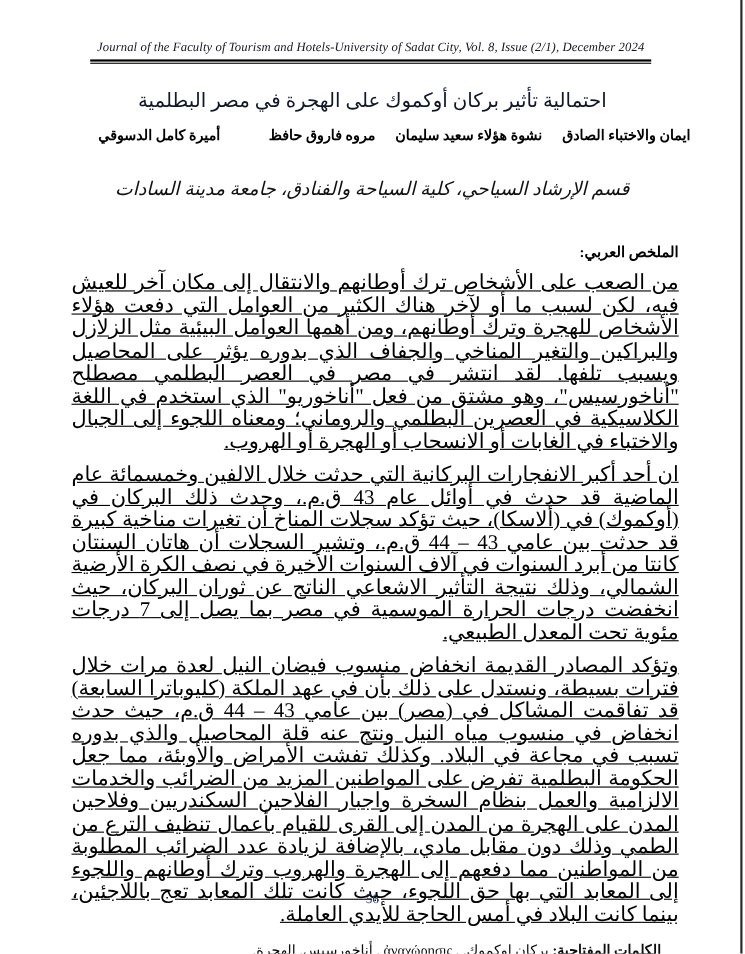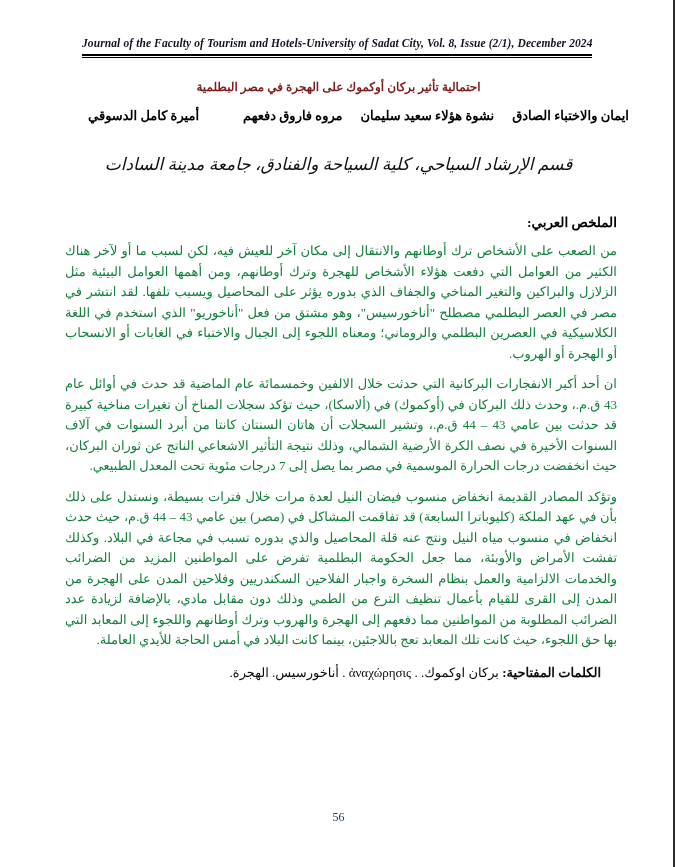--- a/index.html
+++ b/index.html
@@ -17,39 +17,39 @@
     top: 0;
     right: 2px;
     width: 2px;
     height: 867px;
     background: #2a2a2a;
   }
   .journal-header {
     margin: 37px 85px 0 82px;
     text-align: center;
     font-style: italic;
-    font-weight: bold;
+    font-weight: normal;
     font-size: 11.5px;
     letter-spacing: 0.1px;
     color: #141420;
     white-space: nowrap;
   }
   .header-rule {
     margin: 5px 85px 0 82px;
     height: 4px;
     border-top: 2px solid #000;
     border-bottom: 1px solid #000;
   }
   .article-title {
     margin-top: 22px;
     text-align: center;
     direction: rtl;
-    font-weight: bold;
-    font-size: 12px;
-    color: #7f1d1d;
+    font-weight: normal;
+    font-size: 18px;
+    color: #0f172a;
   }
   .authors-row {
     margin-top: 13px;
     direction: rtl;
     display: flex;
     justify-content: center;
     align-items: baseline;
     gap: 18px;
     font-weight: bold;
     font-size: 13px;
@@ -74,23 +74,24 @@
     color: #000;
   }
   .abstract-body {
     margin: 2px 60px 0 65px;
     direction: rtl;
   }
   .abstract-body p {
     margin-top: 10px;
     text-align: justify;
     text-justify: inter-word;
-    font-size: 13px;
+    font-size: 19px;
     line-height: 20.5px;
-    color: #15803d;
+    color: #000000;
+    text-decoration: underline;
   }
   .keywords-line {
     margin: 12px 76px 0 65px;
     direction: rtl;
     text-align: right;
     font-size: 13px;
     line-height: 20.5px;
     color: #0d0d0d;
   }
   .keywords-line .kw-label { font-weight: bold; }
@@ -111,21 +112,21 @@
 
 <div class="journal-header">Journal of the Faculty of Tourism and Hotels-University of Sadat City, Vol. 8, Issue (2/1), December 2024</div>
 
 <div class="header-rule"></div>
 
 <h1 class="article-title">احتمالية تأثير بركان أوكموك على الهجرة في مصر البطلمية</h1>
 
 <div class="authors-row">
   <span class="author">ايمان والاختباء الصادق</span>
   <span class="author">نشوة هؤلاء سعيد سليمان</span>
-  <span class="author">مروه فاروق دفعهم</span>
+  <span class="author">مروه فاروق حافظ</span>
   <span class="author">أميرة كامل الدسوقي</span>
 </div>
 
 <div class="affiliation">قسم الإرشاد السياحي، كلية السياحة والفنادق، جامعة مدينة السادات</div>
 
 <h2 class="abstract-heading">الملخص العربي:</h2>
 
 <div class="abstract-body">
   <p>من الصعب على الأشخاص ترك أوطانهم والانتقال إلى مكان آخر للعيش فيه، لكن لسبب ما أو لآخر هناك الكثير من العوامل التي دفعت هؤلاء الأشخاص للهجرة وترك أوطانهم، ومن أهمها العوامل البيئية مثل الزلازل والبراكين والتغير المناخي والجفاف الذي بدوره يؤثر على المحاصيل ويسبب تلفها. لقد انتشر في مصر في العصر البطلمي مصطلح "أناخورسيس"، وهو مشتق من فعل "أناخوريو" الذي استخدم في اللغة الكلاسيكية في العصرين البطلمي والروماني؛ ومعناه اللجوء إلى الجبال والاختباء في الغابات أو الانسحاب أو الهجرة أو الهروب.</p>
   <p>ان أحد أكبر الانفجارات البركانية التي حدثت خلال الالفين وخمسمائة عام الماضية قد حدث في أوائل عام 43 ق.م.، وحدث ذلك البركان في (أوكموك) في (ألاسكا)، حيث تؤكد سجلات المناخ أن تغيرات مناخية كبيرة قد حدثت بين عامي 43 – 44 ق.م.، وتشير السجلات أن هاتان السنتان كانتا من أبرد السنوات في آلاف السنوات الأخيرة في نصف الكرة الأرضية الشمالي، وذلك نتيجة التأثير الاشعاعي الناتج عن ثوران البركان، حيث انخفضت درجات الحرارة الموسمية في مصر بما يصل إلى 7 درجات مئوية تحت المعدل الطبيعي.</p>

